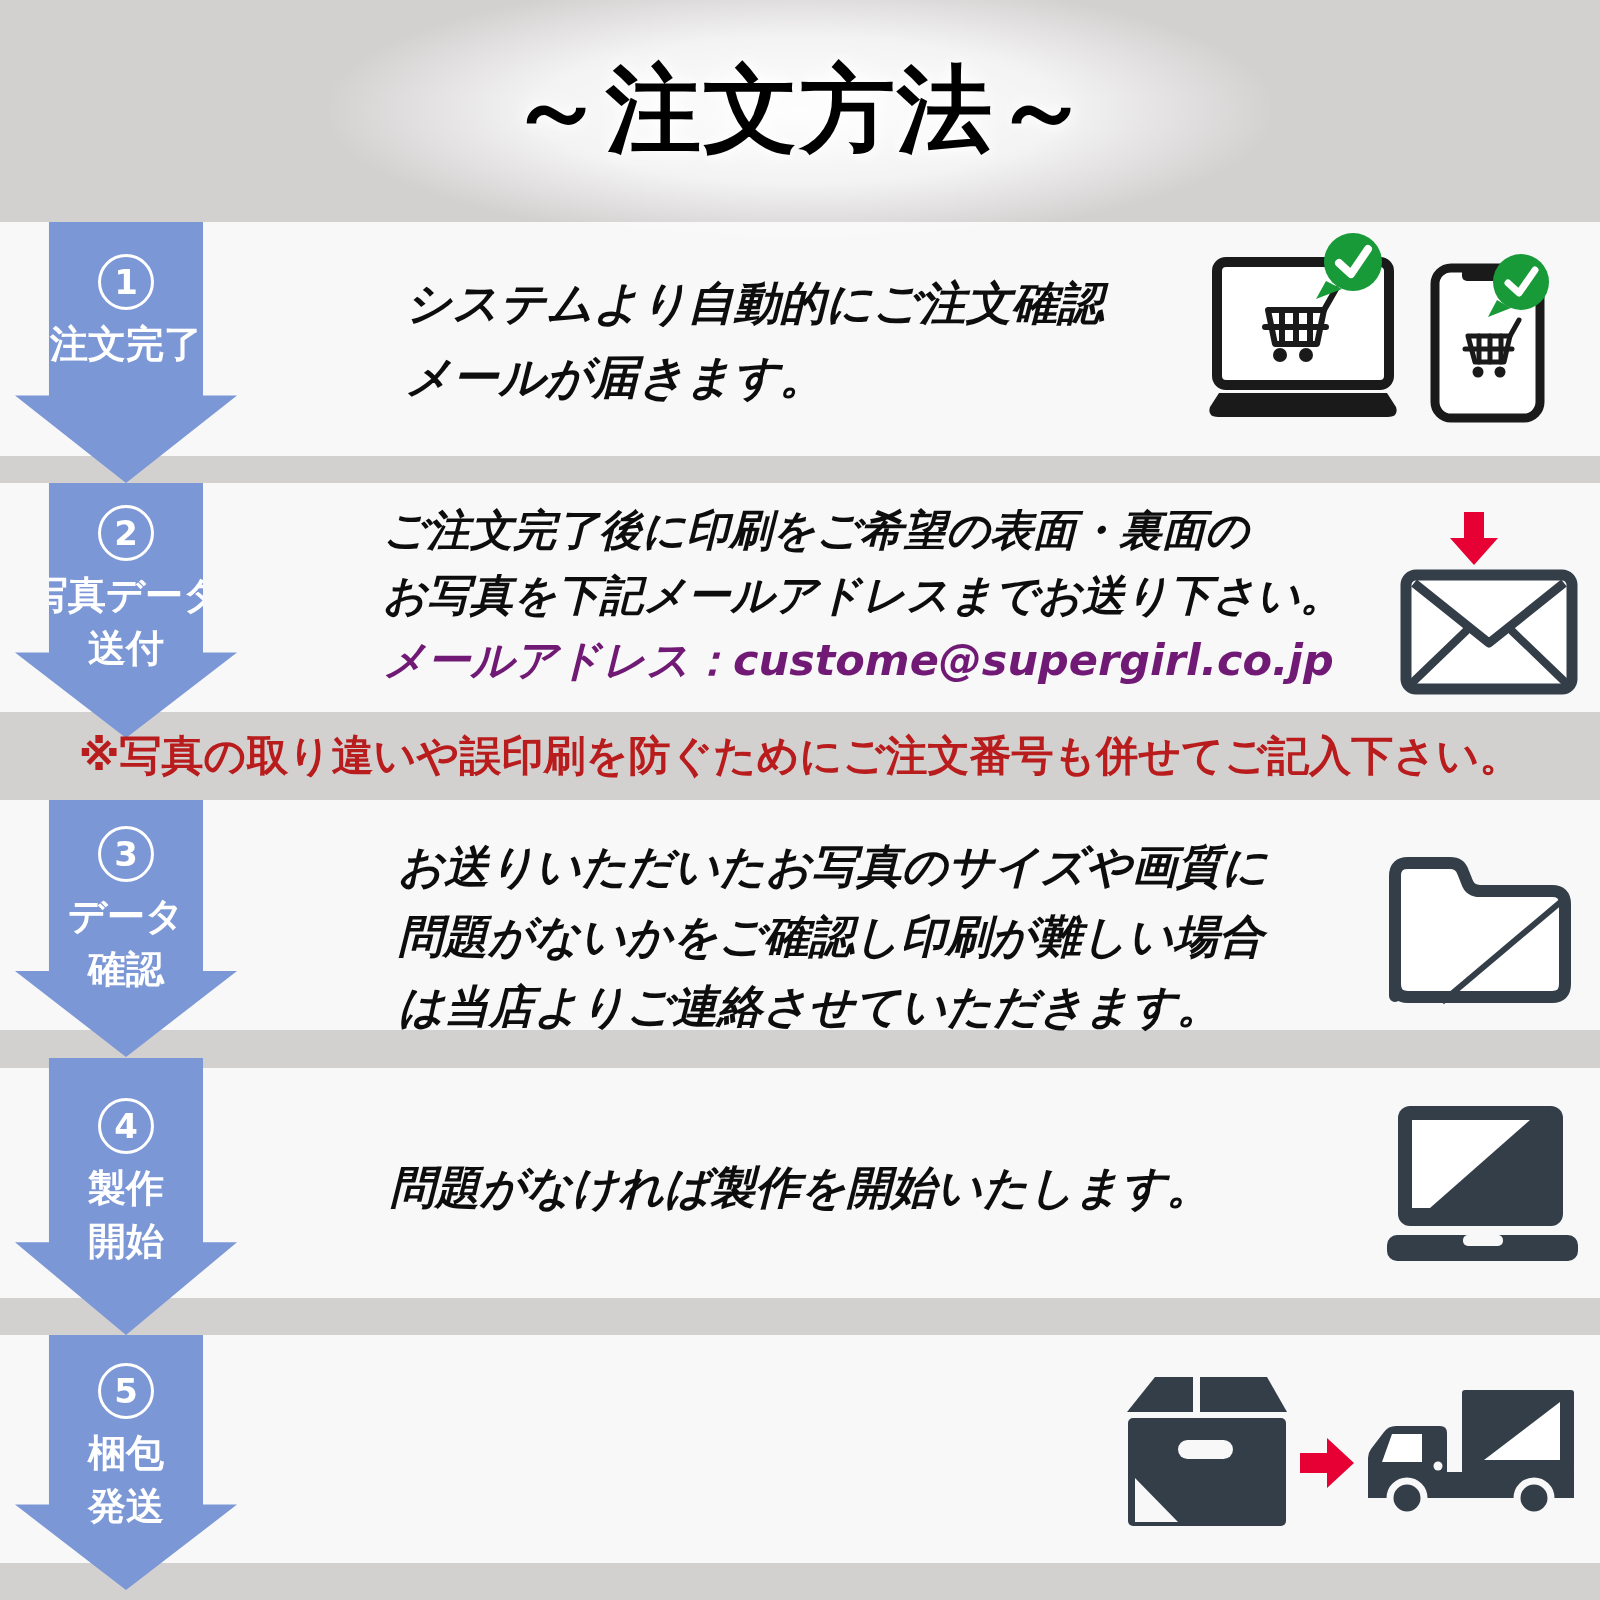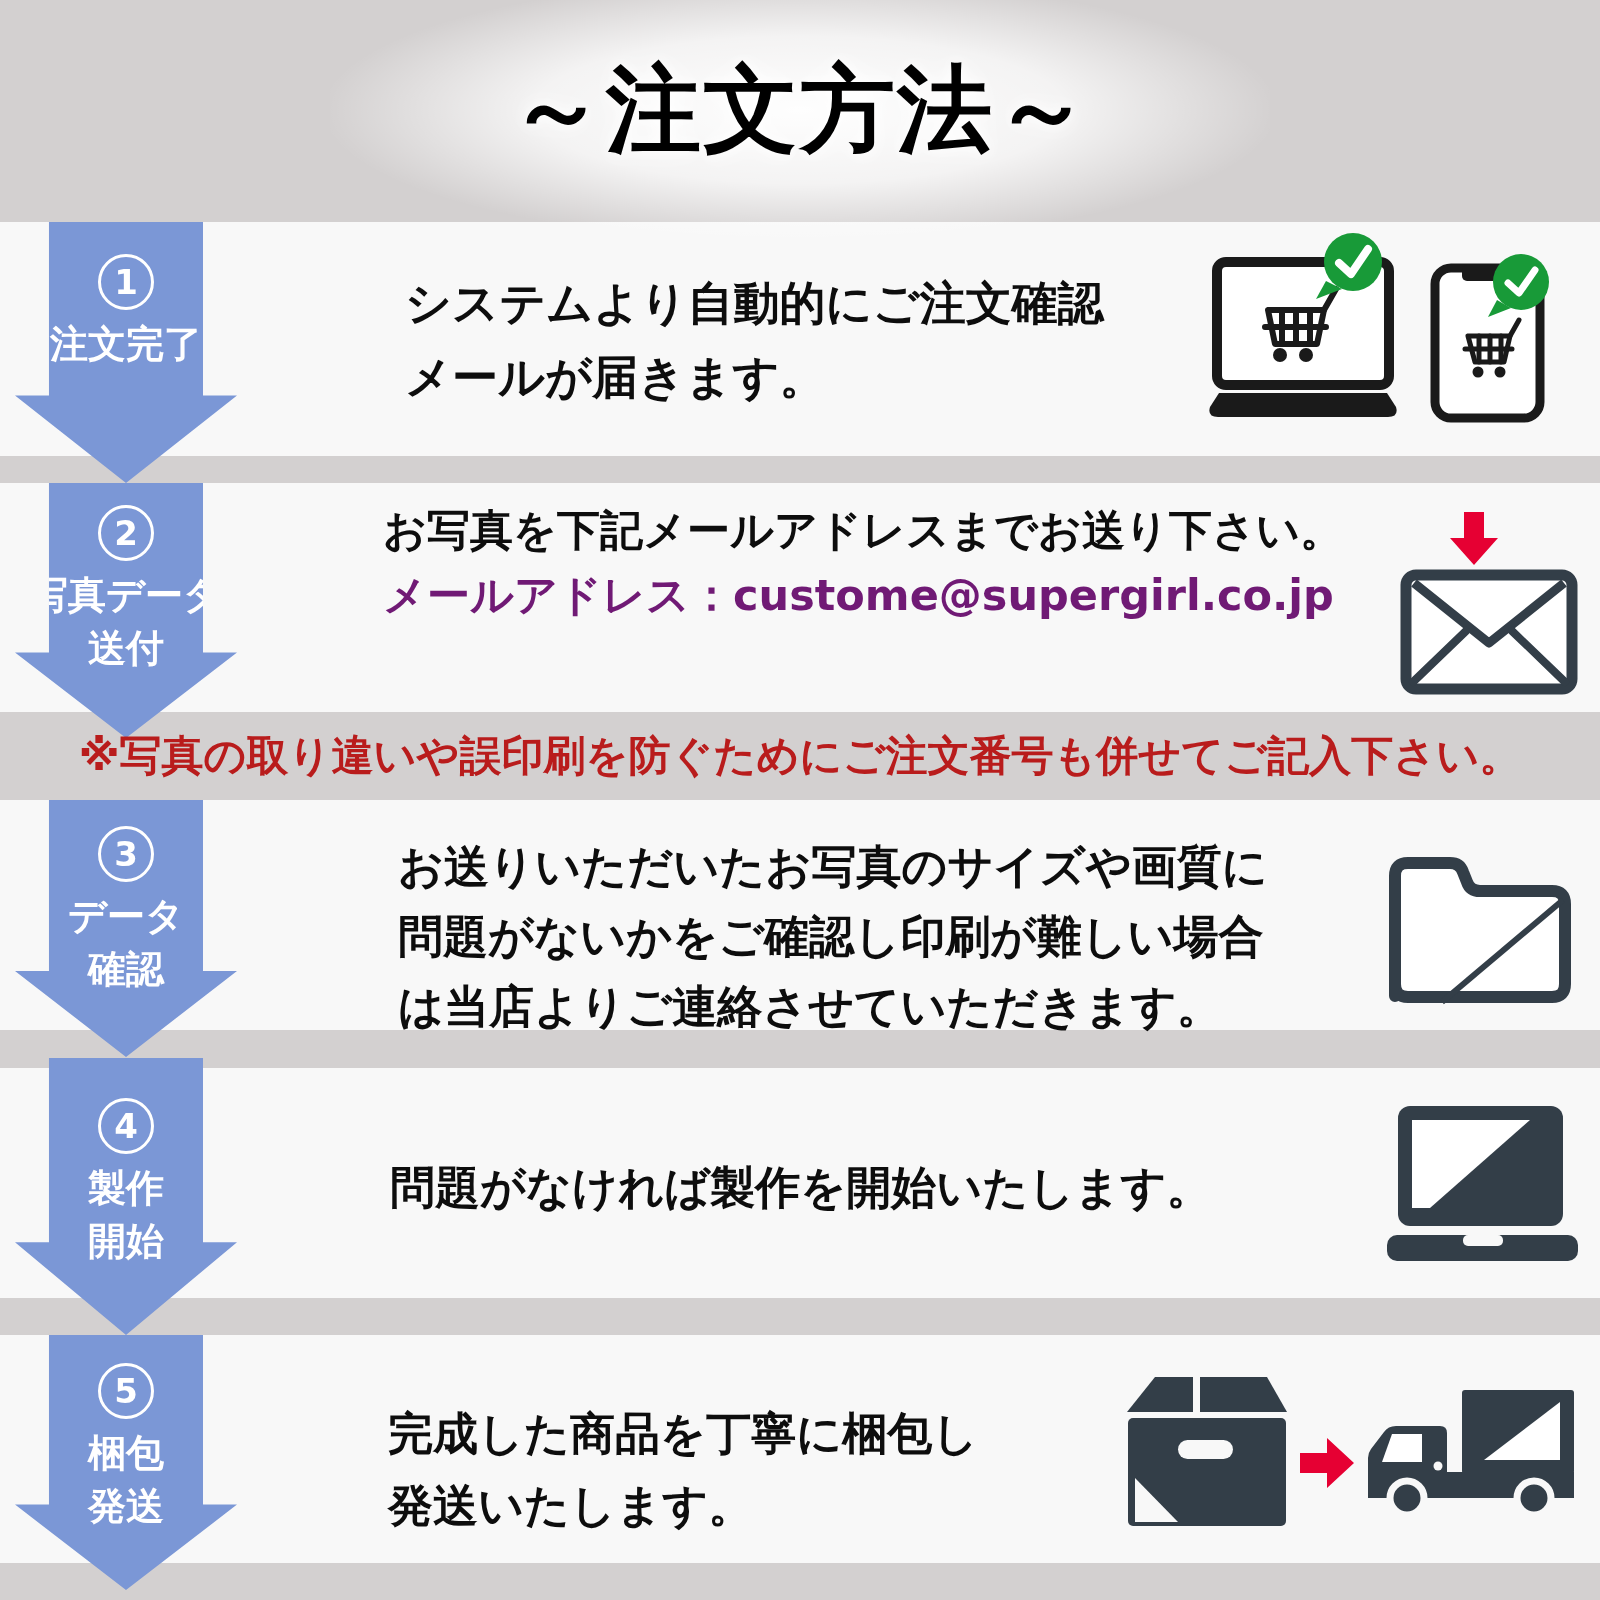--- a/index.html
+++ b/index.html
@@ -44,21 +44,21 @@
   #arrow5 { top: 1335px; height: 255px; padding-top: 28px; }
   .step-num {
     width: 56px; height: 56px; border: 3px solid #fff; border-radius: 50%;
     display: flex; align-items: center; justify-content: center;
     font-size: 34px; font-weight: 700; margin-bottom: 8px; flex: none;
   }
   .step-label { font-size: 38px; font-weight: 600; line-height: 53px; white-space: nowrap; }
 
   
   .stext { position: absolute; color: #0d0d0d; font-weight: 700; white-space: nowrap; }
-  .stext .ln { display: block; }
+  .stext .ln { display: block; font-style: italic; }
   #stext1 { left: 405px; top: 266px; font-size: 46px; }
   #stext1 .ln { line-height: 74px; }
   #stext2 { left: 383px; top: 498px; font-size: 43px; }
   #stext2 .ln { line-height: 65px; }
   #stext2 .email { color: #701a75; }
   #stext3 { left: 398px; top: 832px; font-size: 45px; }
   #stext3 .ln { line-height: 70px; }
   #stext4 { left: 390px; top: 1158px; font-size: 45px; }
   #stext4 .ln { line-height: 60px; }
   #stext5 { left: 388px; top: 1398px; font-size: 45px; }
@@ -121,34 +121,31 @@
     <div class="step-num">5</div>
     <div class="step-label">梱包</div>
     <div class="step-label">発送</div>
   </div>
 
   <div class="stext" id="stext1">
     <span class="ln">システムより自動的にご注文確認</span>
     <span class="ln">メールが届きます。</span>
   </div>
   <div class="stext" id="stext2">
+    <span class="ln">ご注文完了後に印刷をご希望の表面・裏面の</span>
     <span class="ln">お写真を下記メールアドレスまでお送り下さい。</span>
     <span class="ln email">メールアドレス：custome@supergirl.co.jp</span>
   </div>
   <div class="stext" id="stext3">
     <span class="ln">お送りいただいたお写真のサイズや画質に</span>
     <span class="ln">問題がないかをご確認し印刷が難しい場合</span>
     <span class="ln">は当店よりご連絡させていただきます。</span>
   </div>
   <div class="stext" id="stext4">
     <span class="ln">問題がなければ製作を開始いたします。</span>
-  </div>
-  <div class="stext" id="stext5">
-    <span class="ln">完成した商品を丁寧に梱包し</span>
-    <span class="ln">発送いたします。</span>
   </div>
 
   <div class="note-band">※写真の取り違いや誤印刷を防ぐためにご注文番号も併せてご記入下さい。</div>
 
   <svg class="icon" id="icon-laptop-cart" width="200" height="196" viewBox="0 0 200 196">
     <rect x="12" y="30" width="172" height="123" rx="9" fill="#ffffff" stroke="#1a1a1a" stroke-width="10"></rect>
     <path d="M14,161 h168 l9,14 q3,10 -8,10 H13 q-11,0 -8,-10 z" fill="#1a1a1a"></path>
     <g stroke="#1a1a1a" stroke-width="6" fill="none" stroke-linejoin="round" stroke-linecap="round">
       <path d="M63,78 H119 L112,112 H70 Z"></path>
       <path d="M77,78 V112 M91,78 V112 M105,78 V112 M60,95 H121"></path>

